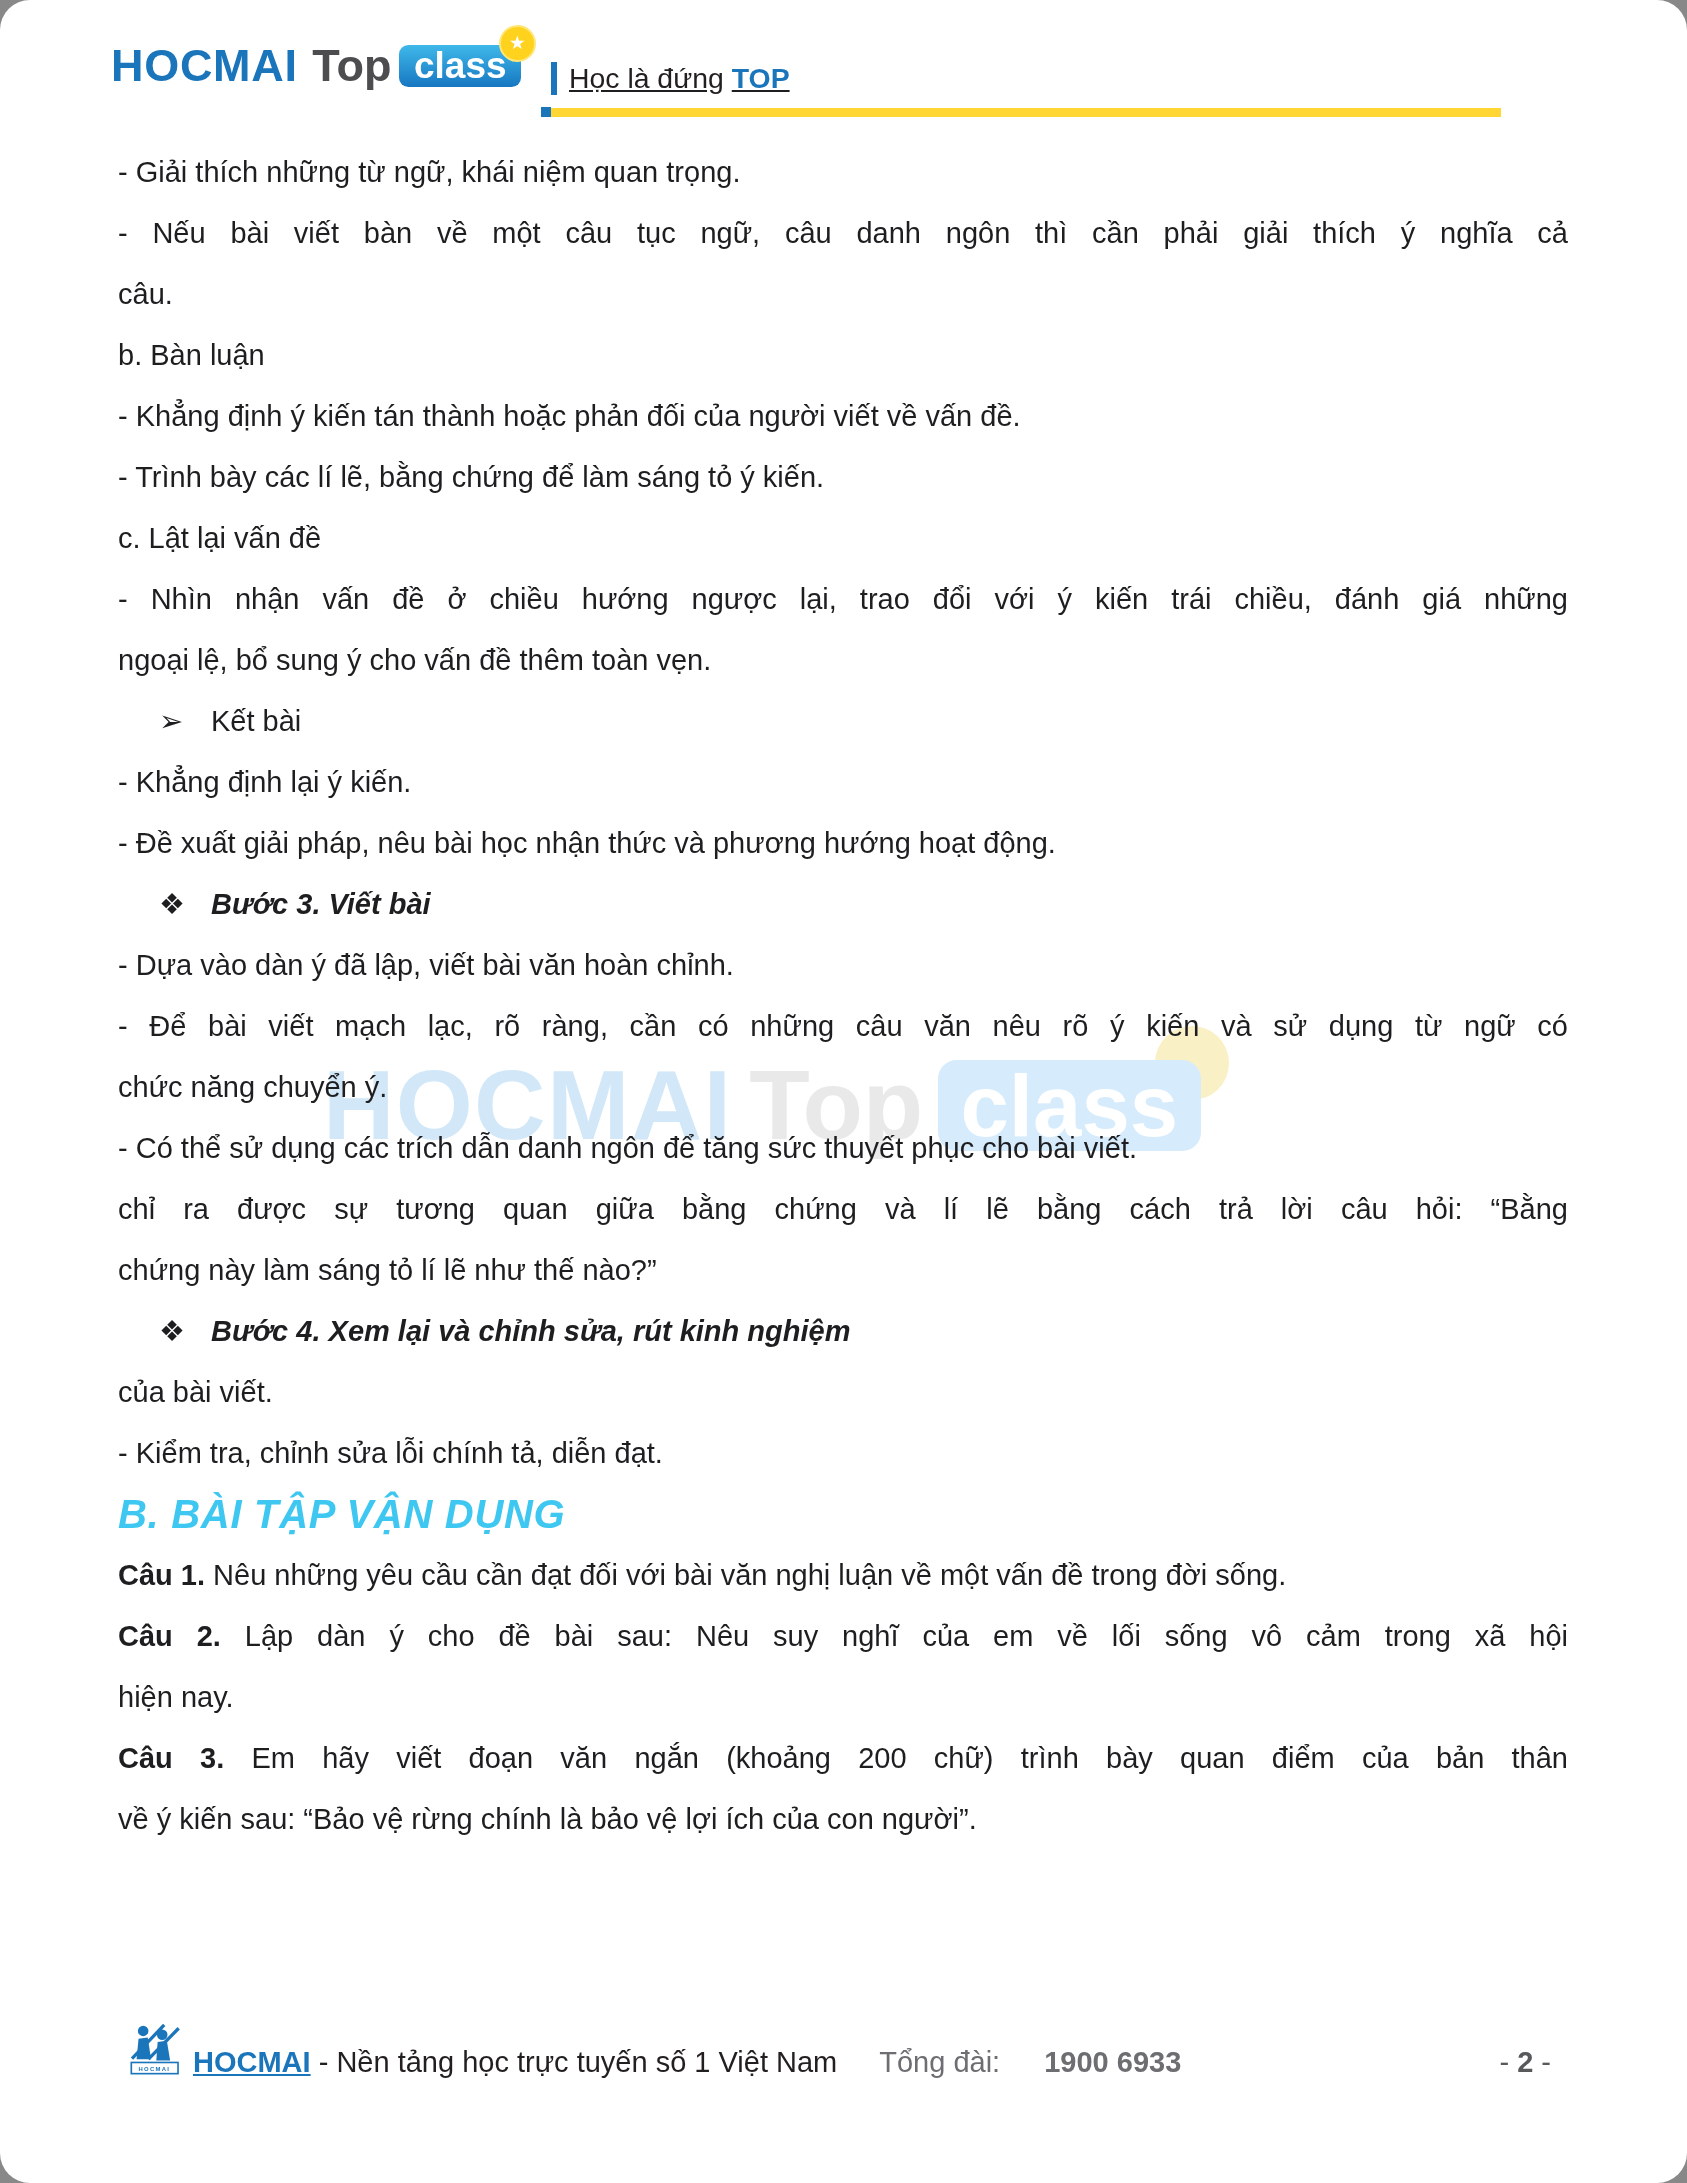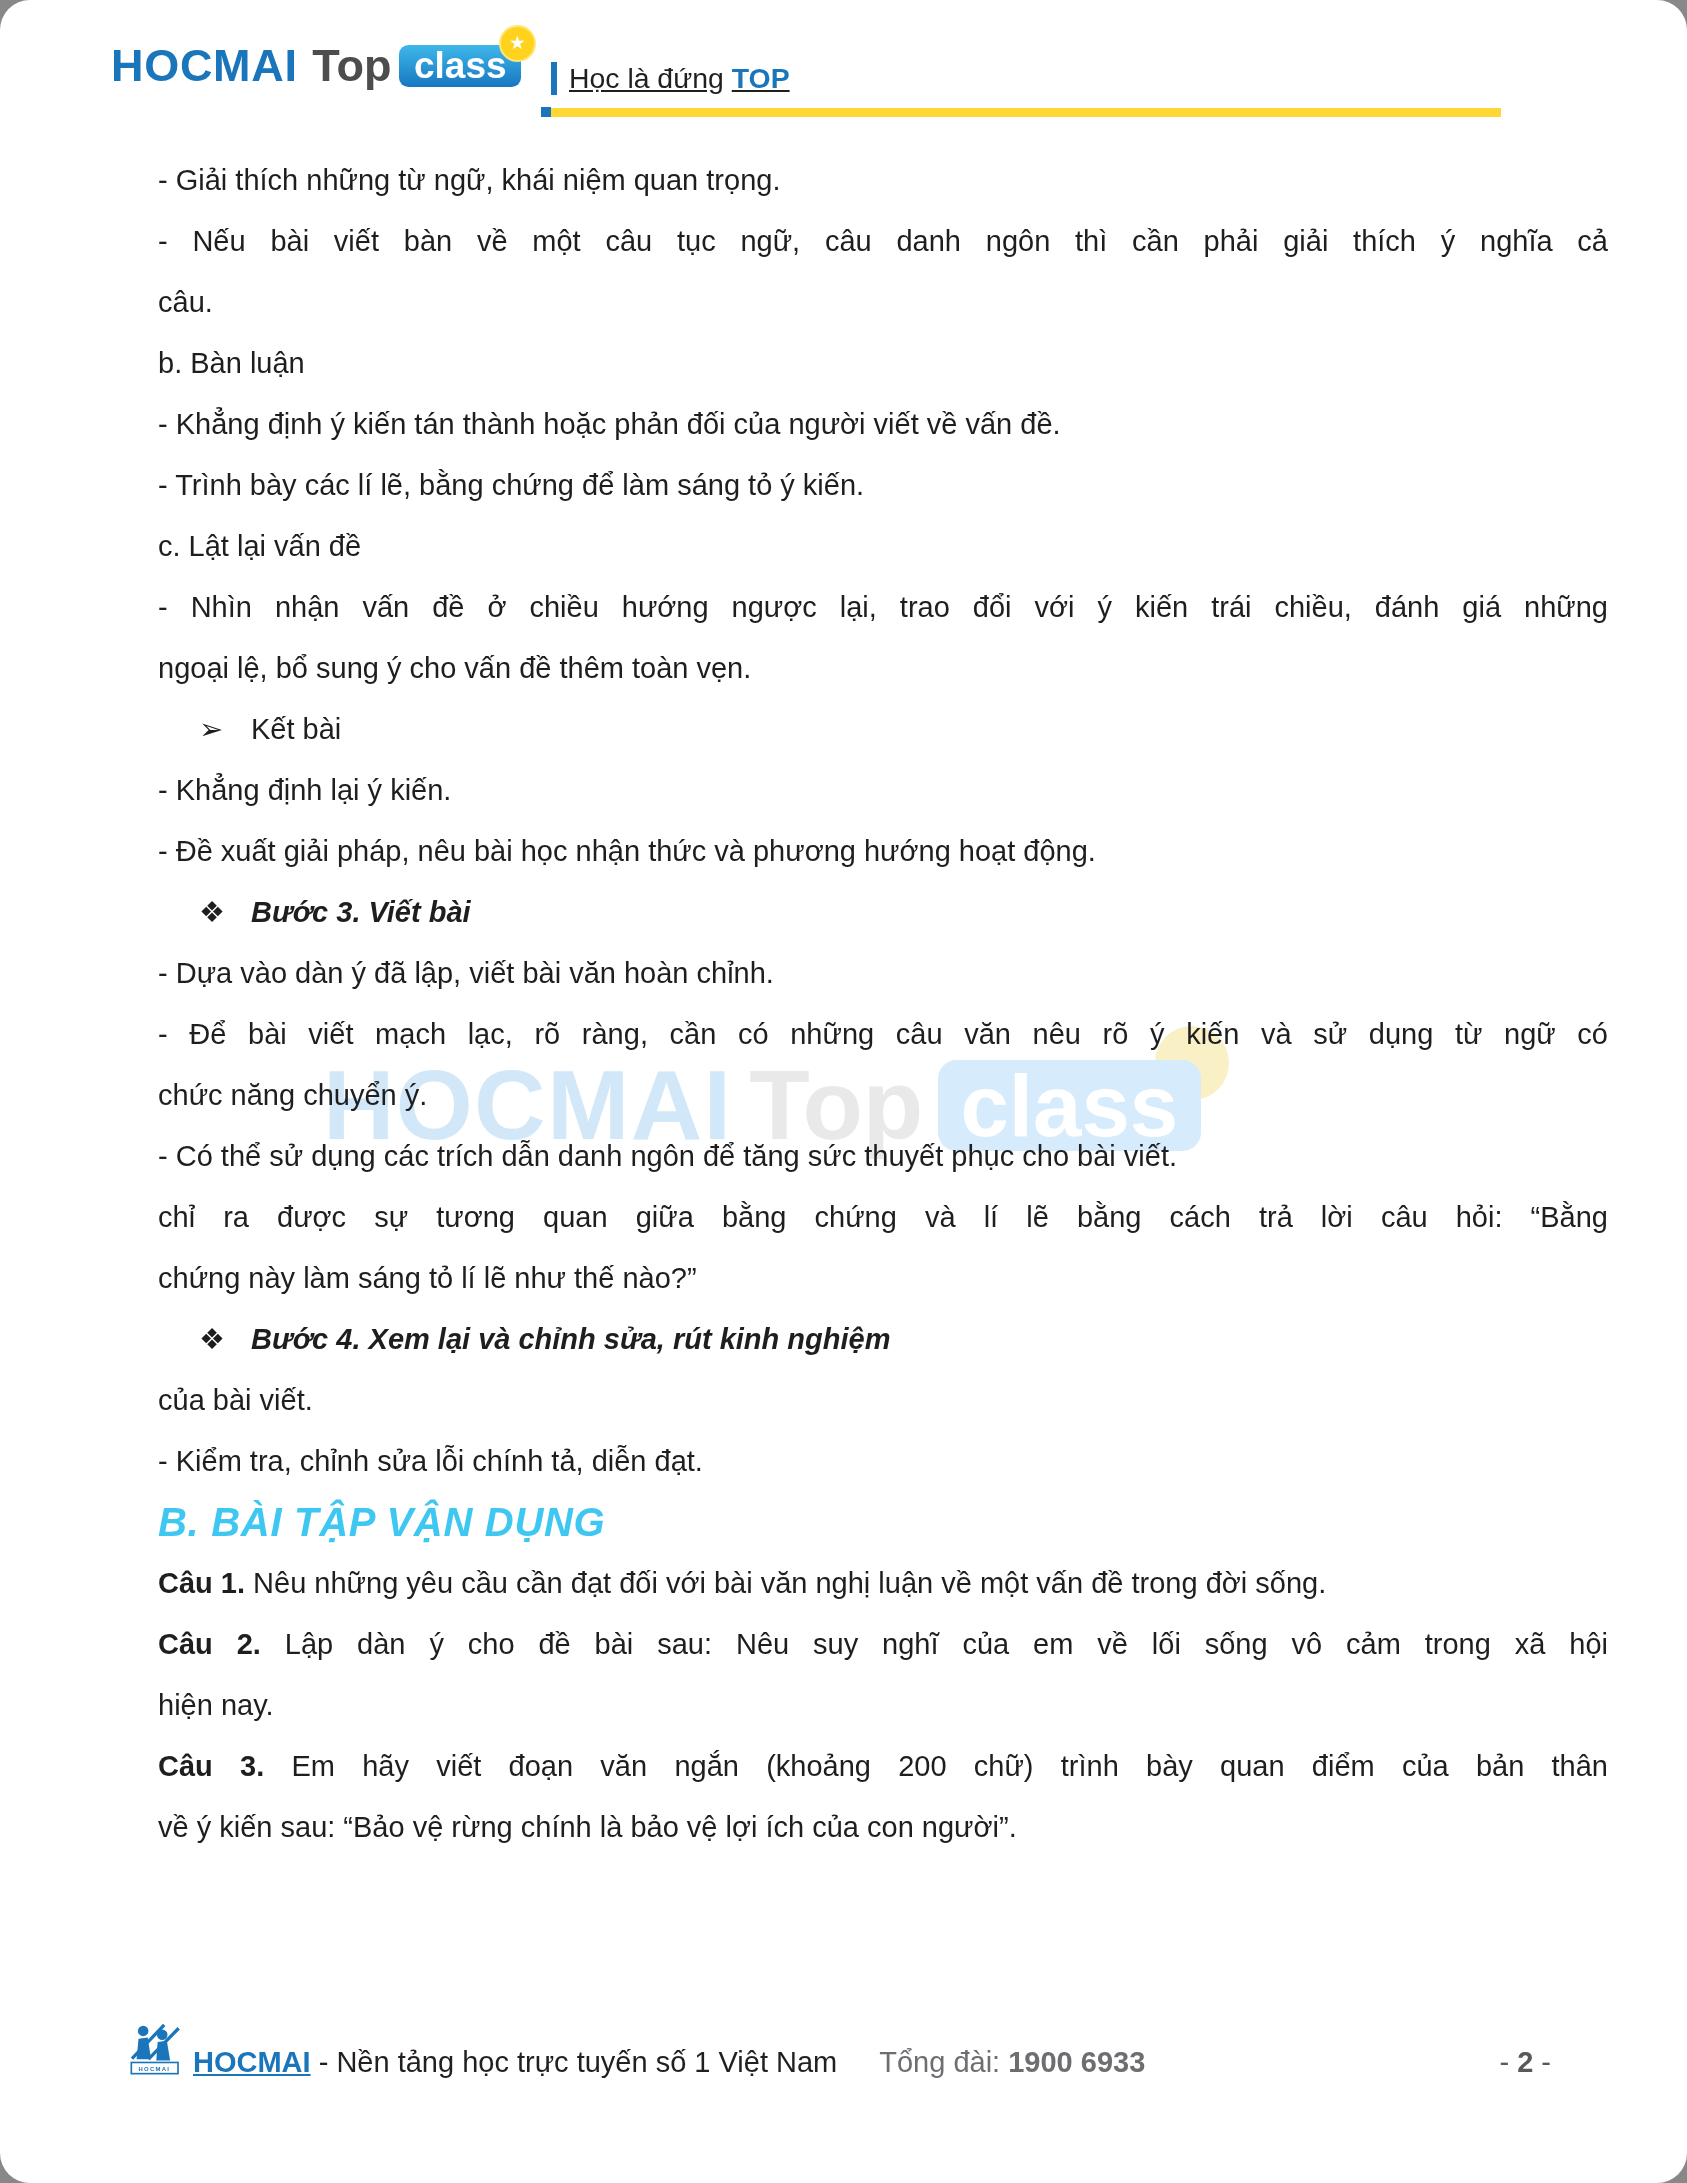--- a/index.html
+++ b/index.html
@@ -26,36 +26,36 @@
   
   .watermark{position:absolute;left:323px;top:1048px;display:flex;align-items:center;z-index:0;}
   .wm-hocmai{font-size:99px;font-weight:bold;color:#d2e8f8;letter-spacing:1.3px;}
   .wm-top{font-size:99px;font-weight:bold;color:#e9e9ea;margin-left:17px;}
   .wm-class{position:relative;margin-left:14.6px;background:#d6ecfc;color:#ffffff;font-size:87px;
             font-weight:bold;height:91px;line-height:91px;padding:0 22.5px;border-radius:18.5px;}
   .wm-badge{position:absolute;right:-28px;top:-34px;width:74px;height:74px;border-radius:50%;
             background:#faf0c6;z-index:-1;}
 
   
-  .body-text{position:absolute;left:118px;top:150px;width:1450px;z-index:1;margin-left:40px;}
+  .body-text{position:absolute;left:118px;top:142px;width:1450px;z-index:1;}
   .line{height:61px;line-height:61px;font-size:29px;white-space:nowrap;}
   .line.j{text-align:justify;text-align-last:justify;white-space:normal;}
   .line .marker{display:inline-block;margin-left:41px;width:52px;}
   .line .b{font-weight:bold;}
   .line .i{font-style:italic;text-align:center;}
   .line.heading{font-size:40px;font-weight:bold;color:#3ec7f0;letter-spacing:0.7px;font-style:italic;}
 
   
   .footer-logo{position:absolute;left:130px;top:2021px;z-index:2;}
   .footer-row{position:absolute;left:193px;top:2044px;height:37px;line-height:37px;
               font-size:29px;white-space:nowrap;z-index:2;}
   .f-brand{color:#1b75bb;font-weight:bold;text-decoration:underline;cursor:pointer;}
   .f-desc{color:#231f20;}
   .f-hot-label{color:#6d6e71;margin-left:42px;}
-  .f-hot-num{color:#6d6e71;font-weight:bold;}
+  .f-hot-num{color:#6d6e71;font-weight:bold;margin-left:36px;}
   .page-num{position:absolute;right:136px;top:2044px;height:37px;line-height:37px;
             font-size:29px;color:#58595b;z-index:2;}
   .page-num .b{font-weight:bold;}
 </style>
 </head>
 <body>
 
 <div class="page">
 
   <div class="header-logo">

